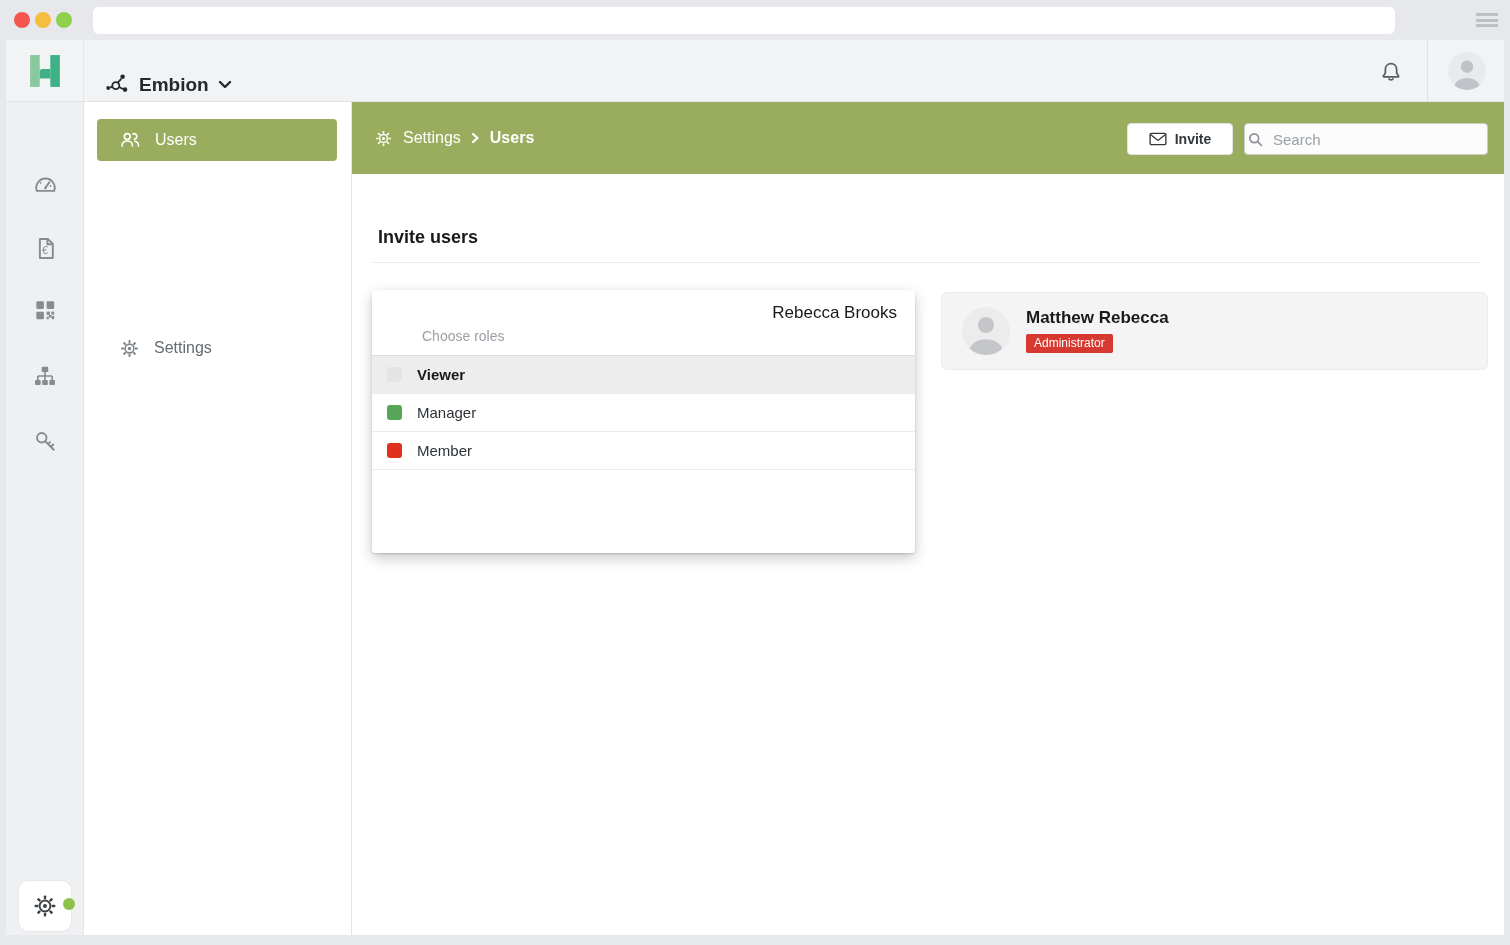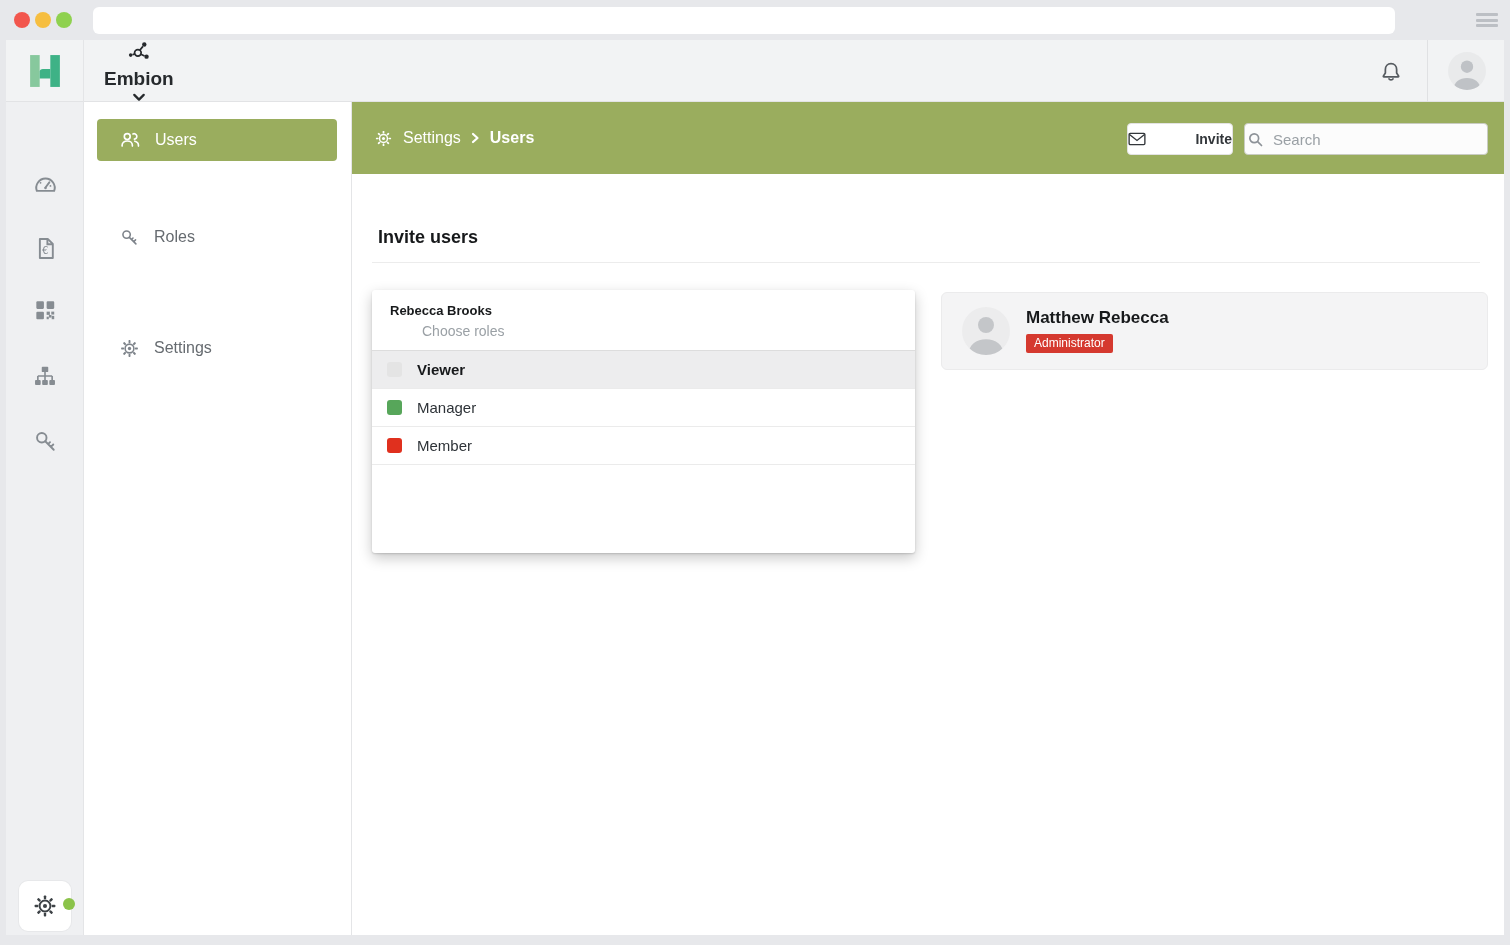--- a/index.html
+++ b/index.html
@@ -16,21 +16,21 @@
   .urlbar { position:absolute; left:93px; top:7px; width:1302px; height:27px; background:#ffffff; border-radius:6px; border:none; outline:none; padding:0 12px; font-size:13px; color:#333; }
   .hamburger { position:absolute; right:12px; top:13px; width:22px; height:14px; display:flex; flex-direction:column; justify-content:space-between; cursor:pointer; }
   .hamburger span { display:block; height:3px; background:#bcbfc4; border-radius:1px; }
 
   
   .app { position:absolute; left:6px; top:40px; width:1498px; height:895px; background:#ffffff; overflow:hidden; }
 
   
   .app-header { position:absolute; left:0; top:0; width:1498px; height:62px; background:#f2f3f4; border-bottom:1px solid #e2e3e5; }
   .logo-box { position:absolute; left:0; top:0; width:78px; height:62px; display:flex; align-items:center; justify-content:center; border-right:1px solid #e4e5e7; cursor:pointer; }
-  .brand { position:absolute; left:98px; top:0; height:62px; display:flex; align-items:center; gap:3px; cursor:pointer;flex-direction:column; }
+  .brand { position:absolute; left:98px; top:14px; height:62px; display:flex; align-items:center; gap:9px; cursor:pointer; }
   .brand-name { font-size:19px; font-weight:bold; color:#26292c; }
   .header-sep { position:absolute; left:1421px; top:0; width:1px; height:62px; background:#e0e1e3; }
   .bell-btn { position:absolute; left:1368px; top:15px; width:34px; height:34px; display:flex; align-items:center; justify-content:center; cursor:pointer; }
   .avatar-sm { position:absolute; left:1442px; top:12px; width:38px; height:38px; border-radius:50%; background:#e9eaeb; overflow:hidden; cursor:pointer; }
 
   
   .rail { position:absolute; left:0; top:62px; width:78px; height:833px; background:#eff0f2; border-right:1px solid #e4e5e7; }
   .rail-item { position:absolute; left:0; width:78px; height:46px; display:flex; align-items:center; justify-content:center; cursor:pointer; }
   .rail-gear-card { position:absolute; left:13px; top:779px; width:52px; height:50px; background:#ffffff; border-radius:9px; display:flex; align-items:center; justify-content:center; cursor:pointer; box-shadow:0 0 0 1px rgba(0,0,0,0.03); }
   .status-dot { position:absolute; left:57px; top:796px; width:12px; height:12px; border-radius:50%; }
@@ -39,32 +39,32 @@
   .sidebar { position:absolute; left:78px; top:62px; width:268px; height:833px; background:#ffffff; border-right:1px solid #e4e5e7; }
   .side-item { position:absolute; left:13px; width:240px; height:42px; display:flex; align-items:center; gap:14px; padding-left:22px; border-radius:4px; cursor:pointer; font-size:16px; color:#666b70; }
   .side-item.active { background:#9aad5e; color:#ffffff; }
 
   
   .main { position:absolute; left:346px; top:62px; width:1152px; height:833px; background:#ffffff; }
   .banner { position:absolute; left:0; top:0; width:1152px; height:72px; background:#9aad5e; }
   .breadcrumb { position:absolute; left:22px; top:0; height:72px; display:flex; align-items:center; gap:10px; color:#ffffff; font-size:16px; }
   .crumb { cursor:pointer; }
   .crumb.current { font-weight:bold; }
-  .invite-btn { position:absolute; left:775px; top:21px; width:106px; height:32px; background:#ffffff; border:1px solid #e3e3e3; border-radius:4px; display:flex; align-items:center; justify-content:space-between; gap:8px; font-size:14px; font-weight:bold; color:#33373b; cursor:pointer; font-family:"Liberation Sans", sans-serif; }
+  .invite-btn { position:absolute; left:775px; top:21px; width:106px; height:32px; background:#ffffff; border:1px solid #e3e3e3; border-radius:4px; display:flex; align-items:center; justify-content:center; gap:8px; font-size:14px; font-weight:bold; color:#33373b; cursor:pointer; font-family:"Liberation Sans", sans-serif; }
   .search-box { position:absolute; left:892px; top:21px; width:244px; height:32px; background:#fcfcfc; border:1px solid #c9ccc2; border-radius:4px; display:flex; align-items:center; padding:0 2px; gap:9px; }
   .search-box input { border:none; outline:none; background:transparent; font-size:15px; color:#333; width:190px; font-family:"Liberation Sans", sans-serif; }
   .search-box input::placeholder { color:#9aa0a5; }
 
   .page-title { position:absolute; left:26px; top:125px; font-size:18px; font-weight:bold; color:#17191b; }
   .title-rule { position:absolute; left:20px; top:160px; width:1108px; height:1px; background:#ececec; }
 
   
   .role-card { position:absolute; left:20px; top:188px; width:543px; height:263px; background:#ffffff; border-radius:3px; box-shadow:0 1px 2px rgba(0,0,0,0.15), 0 5px 14px rgba(0,0,0,0.22); overflow:hidden; }
   .role-head { padding:13px 18px 11px 18px; border-bottom:1px solid #dddddd; }
-  .role-user { font-size:13px; font-weight:bold; color:#17191b; }
+  .role-user { font-size:17px; font-weight:normal; color:#17191b;text-align:right; }
   .role-sub { font-size:14px; color:#9aa0a5; margin-top:5px;margin-left:32px; }
   .role-row { height:38px; display:flex; align-items:center; gap:15px; padding-left:15px; border-bottom:1px solid #ebebeb; cursor:pointer; font-size:15px; color:#2e3338; }
   .role-row.selected { background:#ededee; font-weight:bold; color:#17191b; }
   .role-swatch { width:15px; height:15px; border-radius:3px; flex:0 0 auto; }
 
   
   .user-card { position:absolute; left:589px; top:190px; width:547px; height:78px; background:#f4f4f5; border:1px solid #ebebec; border-radius:6px; cursor:pointer; }
   .avatar-lg { position:absolute; left:20px; top:14px; width:48px; height:48px; border-radius:50%; background:#ececed; overflow:hidden; }
   .user-name { position:absolute; left:84px; top:15px; font-size:17px; font-weight:bold; color:#17191b; }
   .user-badge { position:absolute; left:84px; top:41px; display:inline-block; color:#ffffff; font-size:12px; padding:2px 8px 3px 8px; border-radius:2px; }
@@ -198,27 +198,20 @@
   </div>
 
   <div class="sidebar">
     <div class="side-item active" style="top:17px">
       <svg width="22" height="22" viewBox="0 0 24 24" fill="none" stroke="#ffffff" stroke-width="1.8" stroke-linecap="round">
         <circle cx="9" cy="8.2" r="3.2"></circle>
         <path d="M3.4 18.6 v-.8 c0-2.9 2.5-4.7 5.6-4.7 s5.6 1.8 5.6 4.7 v.8"></path>
         <path d="M15.2 5.4 a3 3 0 1 1 1.6 5.7 M17.3 13.3 c2.3.5 3.9 2 3.9 4.5 v.8"></path>
       </svg>
       <span>Users</span>
-    </div>
-    <div class="side-item" style="top:114px">
-      <svg width="21" height="21" viewBox="0 0 24 24" fill="none" stroke="#7d838a" stroke-width="1.8" stroke-linecap="round">
-        <circle cx="8.7" cy="8.7" r="4.2"></circle>
-        <path d="M11.8 11.8 L19.3 19.3 M16.8 16.8 l2.1-2.1 M14.3 14.3 l1.7-1.7"></path>
-      </svg>
-      <span>Roles</span>
     </div>
     <div class="side-item" style="top:225px">
       <svg width="21" height="21" viewBox="0 0 24 24">
         <g fill="#7d838a">
           <rect x="10.9" y="2.4" width="2.2" height="3.4" rx="0.7"></rect>
           <rect x="10.9" y="2.4" width="2.2" height="3.4" rx="0.7" transform="rotate(45 12 12)"></rect>
           <rect x="10.9" y="2.4" width="2.2" height="3.4" rx="0.7" transform="rotate(90 12 12)"></rect>
           <rect x="10.9" y="2.4" width="2.2" height="3.4" rx="0.7" transform="rotate(135 12 12)"></rect>
           <rect x="10.9" y="2.4" width="2.2" height="3.4" rx="0.7" transform="rotate(180 12 12)"></rect>
           <rect x="10.9" y="2.4" width="2.2" height="3.4" rx="0.7" transform="rotate(225 12 12)"></rect>

